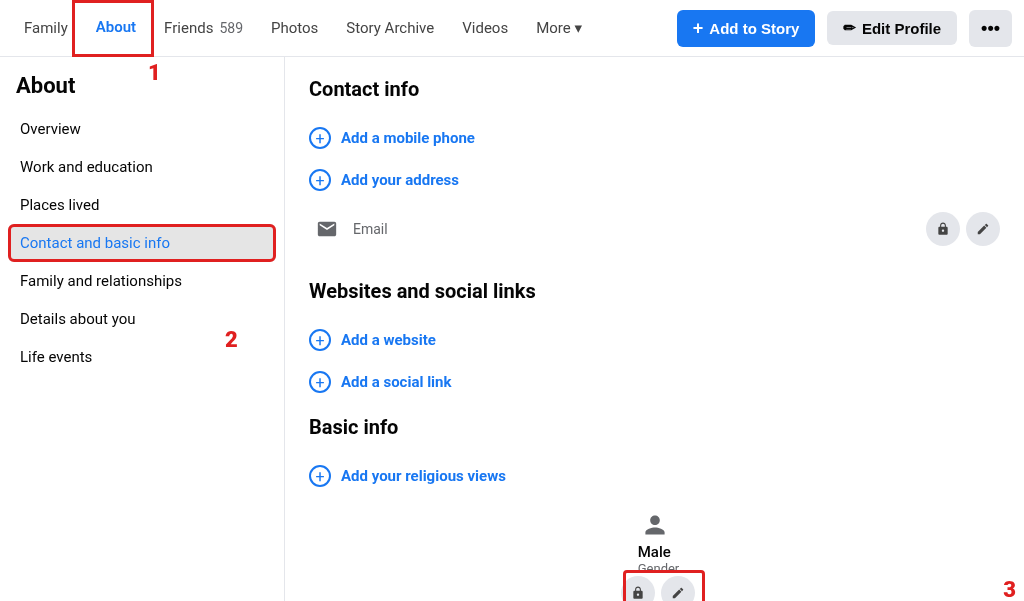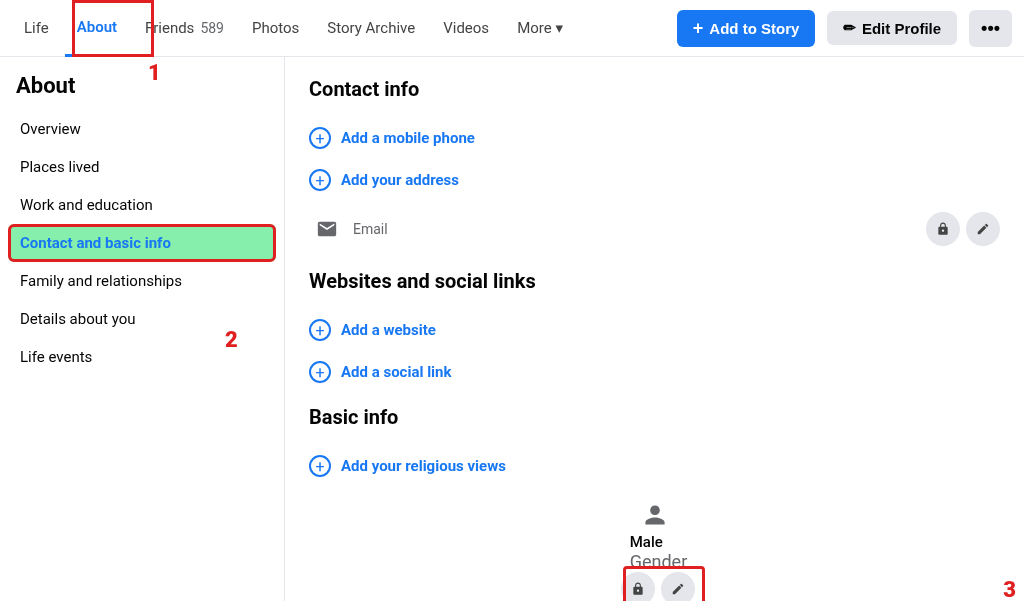--- a/index.html
+++ b/index.html
@@ -112,23 +112,23 @@
     .sidebar-item {
       display: flex;
       align-items: center;
       padding: 10px 12px;
       border-radius: 6px;
       cursor: pointer;
       color: #050505;
       font-size: 15px;
     }
     .sidebar-item.active {
-      background: #86efac;
+      background: #e5e5e5;
       color: #1877f2;
-      font-weight: 700;
+      font-weight: 400;
       align-items: flex-end;
     }
 
     
     .sidebar-annotation-wrap {
       position: relative;
     }
     .annotation-box-2 {
       position: absolute;
       top: 0; left: 0; right: 0; bottom: 0;
@@ -227,21 +227,21 @@
       width: 36px;
       height: 36px;
       display: flex;
       align-items: center;
       justify-content: center;
       flex-shrink: 0;
     }
     .person-icon svg { width: 24px; height: 24px; fill: #65676b; }
     .gender-info { margin-left: 8px; flex: 1; }
     .gender-label { font-size: 15px; font-weight: 500; color: #050505; }
-    .gender-sub { font-size: 18px; color: #65676b; }
+    .gender-sub { font-size: 13px; color: #65676b; }
 
     
     .annotation-3-wrap {
       position: relative;
       display: flex;
       align-items: center;
     }
     .annotation-box-3 {
       position: absolute;
       top: -6px; right: -10px;
@@ -256,21 +256,21 @@
     .num-1 { top: 60px; left: 148px; }
     .num-2 { top: 270px; left: 225px; }
     .num-3 { top: 520px; right: 5px; }
   </style>
 </head>
 <body>
 
 <div style="position:relative;">
   <nav class="top-nav">
     <div class="nav-item">
-      <span>Life</span>
+      <span>Family</span>
     </div>
     <div class="nav-item active">
       <span>About</span>
     </div>
     <div class="nav-item">
       <span>Friends</span>
       <span class="friends-count">589</span>
     </div>
     <div class="nav-item">
       <span>Photos</span>
@@ -304,24 +304,24 @@
 
 <div class="main-content">
 
   <div class="sidebar">
     <div class="sidebar-title">About</div>
 
     <div class="sidebar-item">
       <span>Overview</span>
     </div>
     <div class="sidebar-item">
+      <span>Work and education</span>
+    </div>
+    <div class="sidebar-item">
       <span>Places lived</span>
-    </div>
-    <div class="sidebar-item">
-      <span>Work and education</span>
     </div>
 
     <div class="sidebar-annotation-wrap">
       <div class="sidebar-item active">
         <span>Contact and basic info</span>
       </div>
       <div class="annotation-box-2"></div>
     </div>
     <span class="annotation-num num-2">2</span>
 
@@ -364,21 +364,21 @@
             </svg>
         </button>
         <button class="icon-btn" title="Edit">
           <svg width="14" height="14" viewBox="0 0 24 24" fill="#444">
               <path d="M3 17.25V21h3.75L17.81 9.94l-3.75-3.75L3 17.25zM20.71 7.04c.39-.39.39-1.02 0-1.41l-2.34-2.34c-.39-.39-1.02-.39-1.41 0l-1.83 1.83 3.75 3.75 1.83-1.83z"></path>
             </svg>
         </button>
       </div>
     </div>
 
-    <div style="margin-top:12px;">
+    <div style="margin-top:22px;">
       <div class="section-title">Websites and social links</div>
 
       <div class="action-row">
         <div class="circle-plus">+</div>
         <span class="action-label">Add a website</span>
       </div>
 
       <div class="action-row">
         <div class="circle-plus">+</div>
         <span class="action-label">Add a social link</span>

